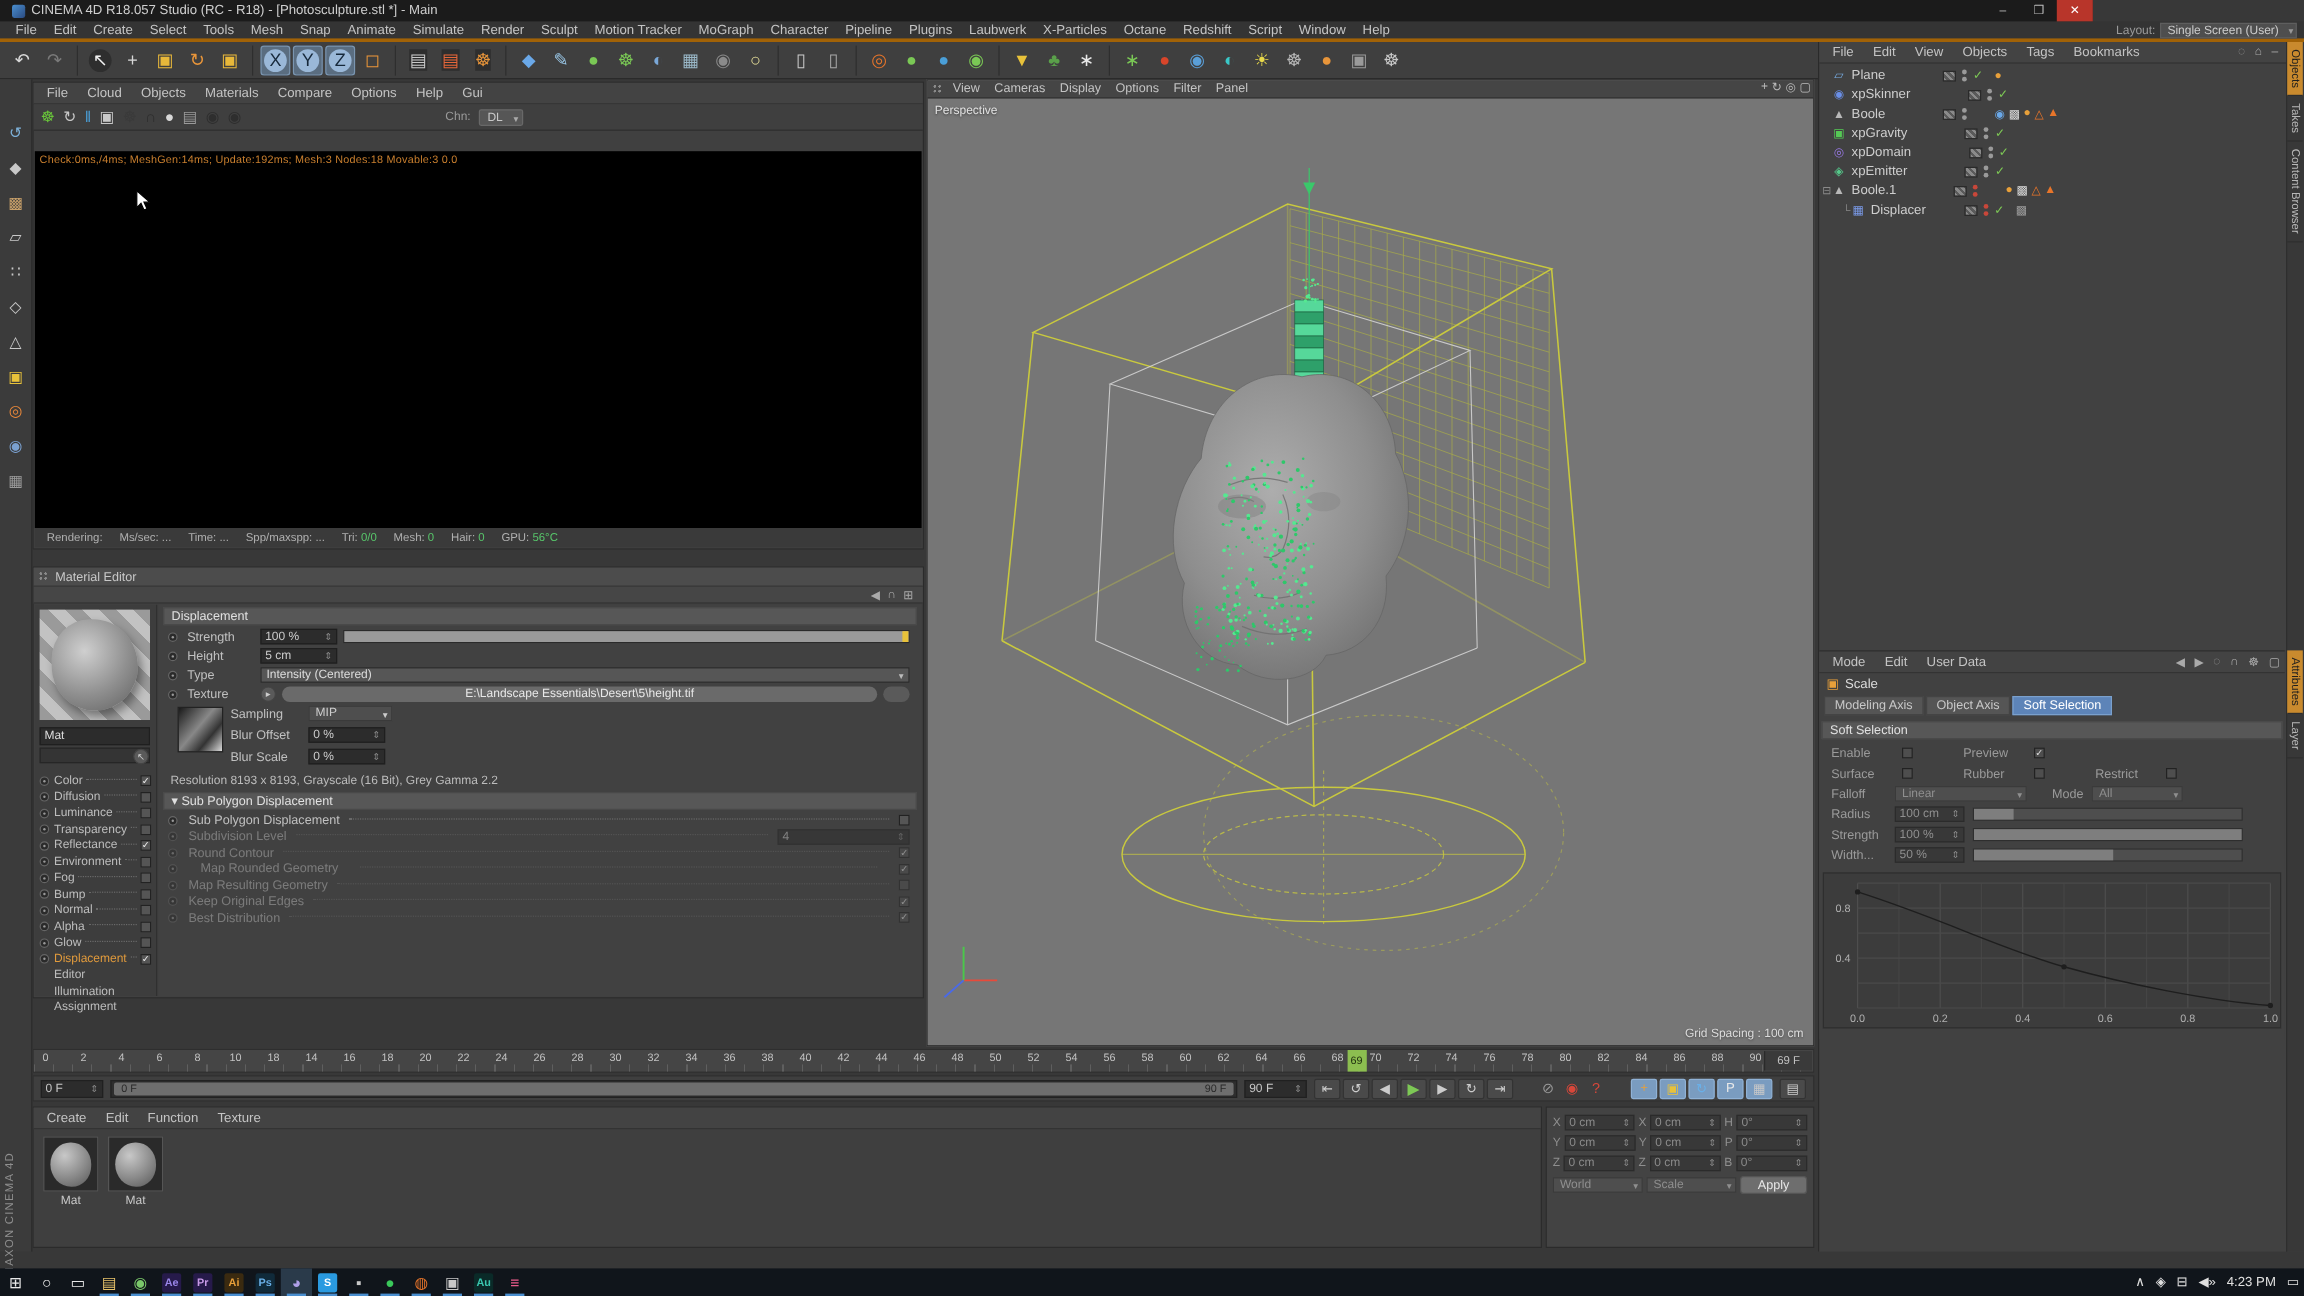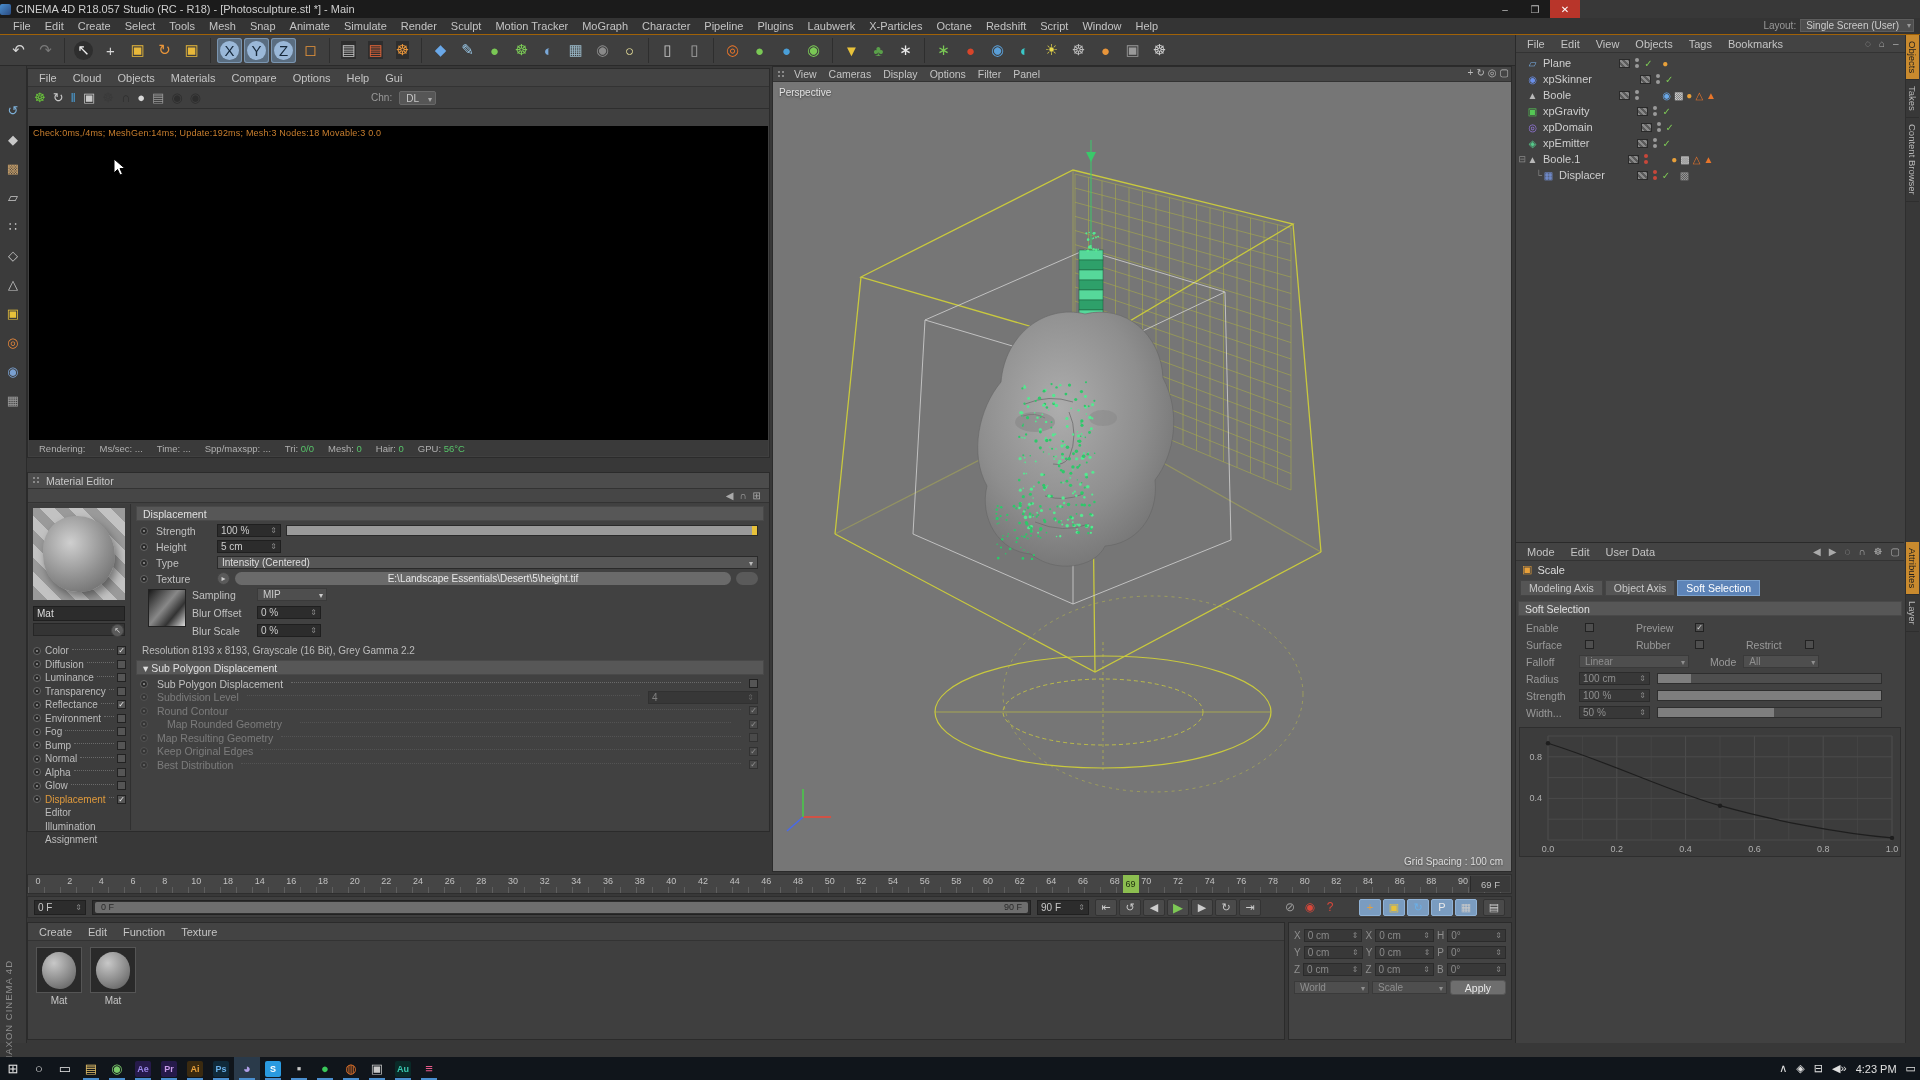--- a/index.html
+++ b/index.html
@@ -1,29 +1,29 @@
 <!DOCTYPE html>
 <html><head>
 <meta charset="utf-8">
 <style>
   * { margin:0; padding:0; box-sizing:border-box; }
   html,body { width:1920px; height:1080px; overflow:hidden; background:#2f2f2f;
     font-family:"Liberation Sans", sans-serif; font-size:11px; color:#c8c8c8; }
   #screen { position:relative; width:1920px; height:1080px; background:#383838; }
 
   
-  .titlebar { position:absolute; left:0; top:0; width:1580px; height:18px; background:#1b1b1b;
-    display:flex; align-items:center; padding-left:0; color:#cfcfcf; font-size:11px; }
+  .titlebar { position:absolute; left:0; top:0; width:1744px; height:18px; background:#1b1b1b;
+    display:flex; align-items:center; padding-left:10px; color:#cfcfcf; font-size:11px; }
   .appicon { width:11px; height:11px; background:linear-gradient(135deg,#4a8fd0,#2a4a80); border-radius:2px; margin-right:5px; }
   .wincontrols { position:absolute; right:0; top:0; height:18px; display:flex; }
   .winbtn { width:30px; height:18px; display:flex; align-items:center; justify-content:center; color:#bbb; font-size:10px; }
   .winbtn.close { background:#b8352a; color:#fff; }
 
   .menubar { position:absolute; left:0; top:18px; width:1920px; height:17px; background:#343434;
-    display:flex; align-items:center; padding-left:6px; border-bottom:1px solid #a16207; }
+    display:flex; align-items:center; padding-left:6px; border-bottom:3px solid #a16207; }
   .menu-item { padding:0 7px; color:#c4c4c4; font-size:11px; white-space:nowrap; }
   .layoutbox { position:absolute; right:6px; top:1px; display:flex; align-items:center; gap:4px; }
   .layoutsel { background:#4e4e4e; border:1px solid #5e5e5e; color:#ccc; font-size:10px; padding:0 14px 1px 5px; position:relative; height:13px; line-height:12px; }
   .layoutsel::after { content:"▾"; position:absolute; right:2px; top:0; font-size:8px; color:#999; }
 
   .toolbar { position:absolute; left:0; top:35px; width:1920px; height:31px; background:#3f3f3f;
     display:flex; align-items:center; padding-left:6px; gap:2px; border-bottom:1px solid #2a2a2a; }
   .ticon { width:25px; height:25px; display:flex; align-items:center; justify-content:center;
     font-size:15px; border-radius:3px; position:relative; }
   .ticon.sel { background:#5a6d80; box-shadow:inset 0 0 0 1px #7a95b0; }
@@ -113,21 +113,21 @@
   .tagbox span { font-size:10px; }
 
   .atabs { display:flex; gap:2px; padding:2px 4px; }
   .atab { background:#555; color:#c8c8c8; font-size:10.5px; padding:1px 8px; border:1px solid #444; }
   .atab.active { background:#5d84b8; color:#fff; border-color:#7aa0cc; }
   .arow { display:flex; align-items:center; gap:7px; padding:0 10px; height:17px; font-size:10.5px; color:#9a9a9a; }
   .acb { width:9px; height:9px; background:#4e4e4e; border:1px solid #222; font-size:8px; line-height:8px; text-align:center; color:#ddd; }
   .acb.on::after { content:"✓"; }
   .addsel { background:#4e4e4e; border:1px solid #3a3a3a; color:#8f8f8f; font-size:10px; padding:0 14px 0 5px; height:13px; line-height:12px; position:relative; }
   .addsel::after { content:"▾"; position:absolute; right:3px; top:1px; font-size:8px; }
-  .avbox { width:71px; height:13px; background:#383838; border:1px solid #2b2b2b; color:#8f8f8f; font-size:10px; padding:0 3px; display:flex; justify-content:space-between; align-items:center; }
+  .avbox { width:58px; height:13px; background:#383838; border:1px solid #2b2b2b; color:#8f8f8f; font-size:10px; padding:0 3px; display:flex; justify-content:space-between; align-items:center; }
   .aslider { width:225px; height:11px; background:#4e4e4e; border:1px solid #2e2e2e; position:relative; }
   .aslider .fill { position:absolute; left:0; top:0; bottom:0; background:#7e7e7e; }
 
   
   #timeline { position:absolute; left:27px; top:874px; width:1485px; height:20px; background:#454545; border:1px solid #2e2e2e; }
   .tick { position:absolute; top:1px; font-size:9px; color:#c2c2c2; transform:translateX(-50%); }
   .tickmarks { position:absolute; left:0; right:0; bottom:0; height:6px;
      background:repeating-linear-gradient(90deg,#6a6a6a 0 1px,transparent 1px 16px); opacity:.7; }
   #playhead { position:absolute; top:0; bottom:0; width:16px; background:#8cbe50; color:#223311; font-size:9px; text-align:center; line-height:18px; transform:translateX(-50%); }
   #tl-endbox { position:absolute; right:1px; top:1px; bottom:1px; width:40px; background:#3a3a3a; border-left:1px solid #2a2a2a; color:#c0c0c0; font-size:9.5px; display:flex; align-items:center; justify-content:center; }

